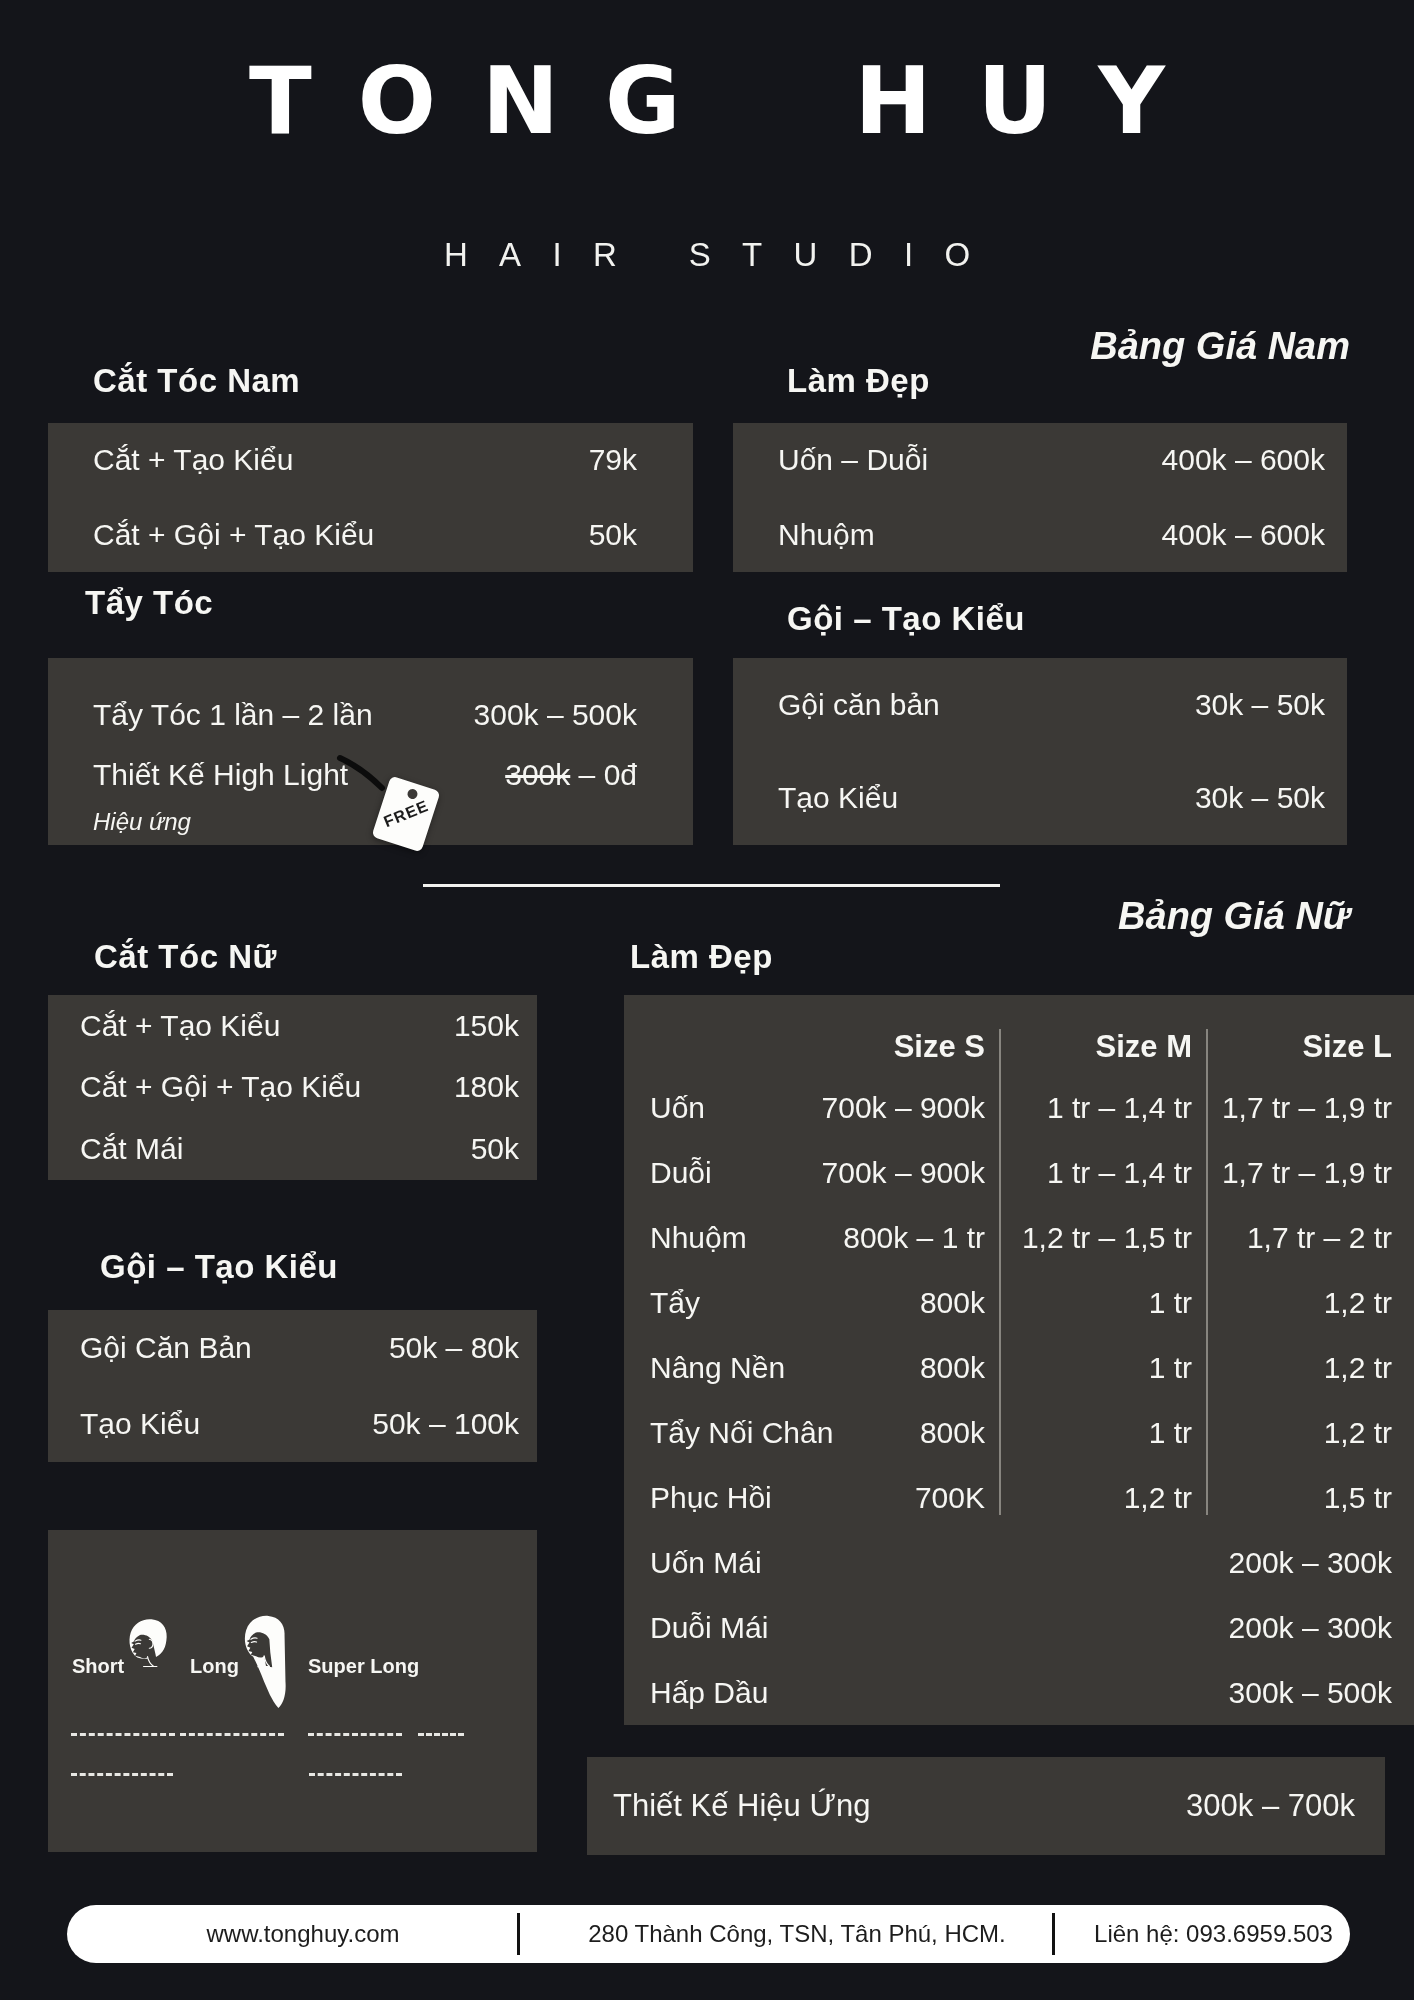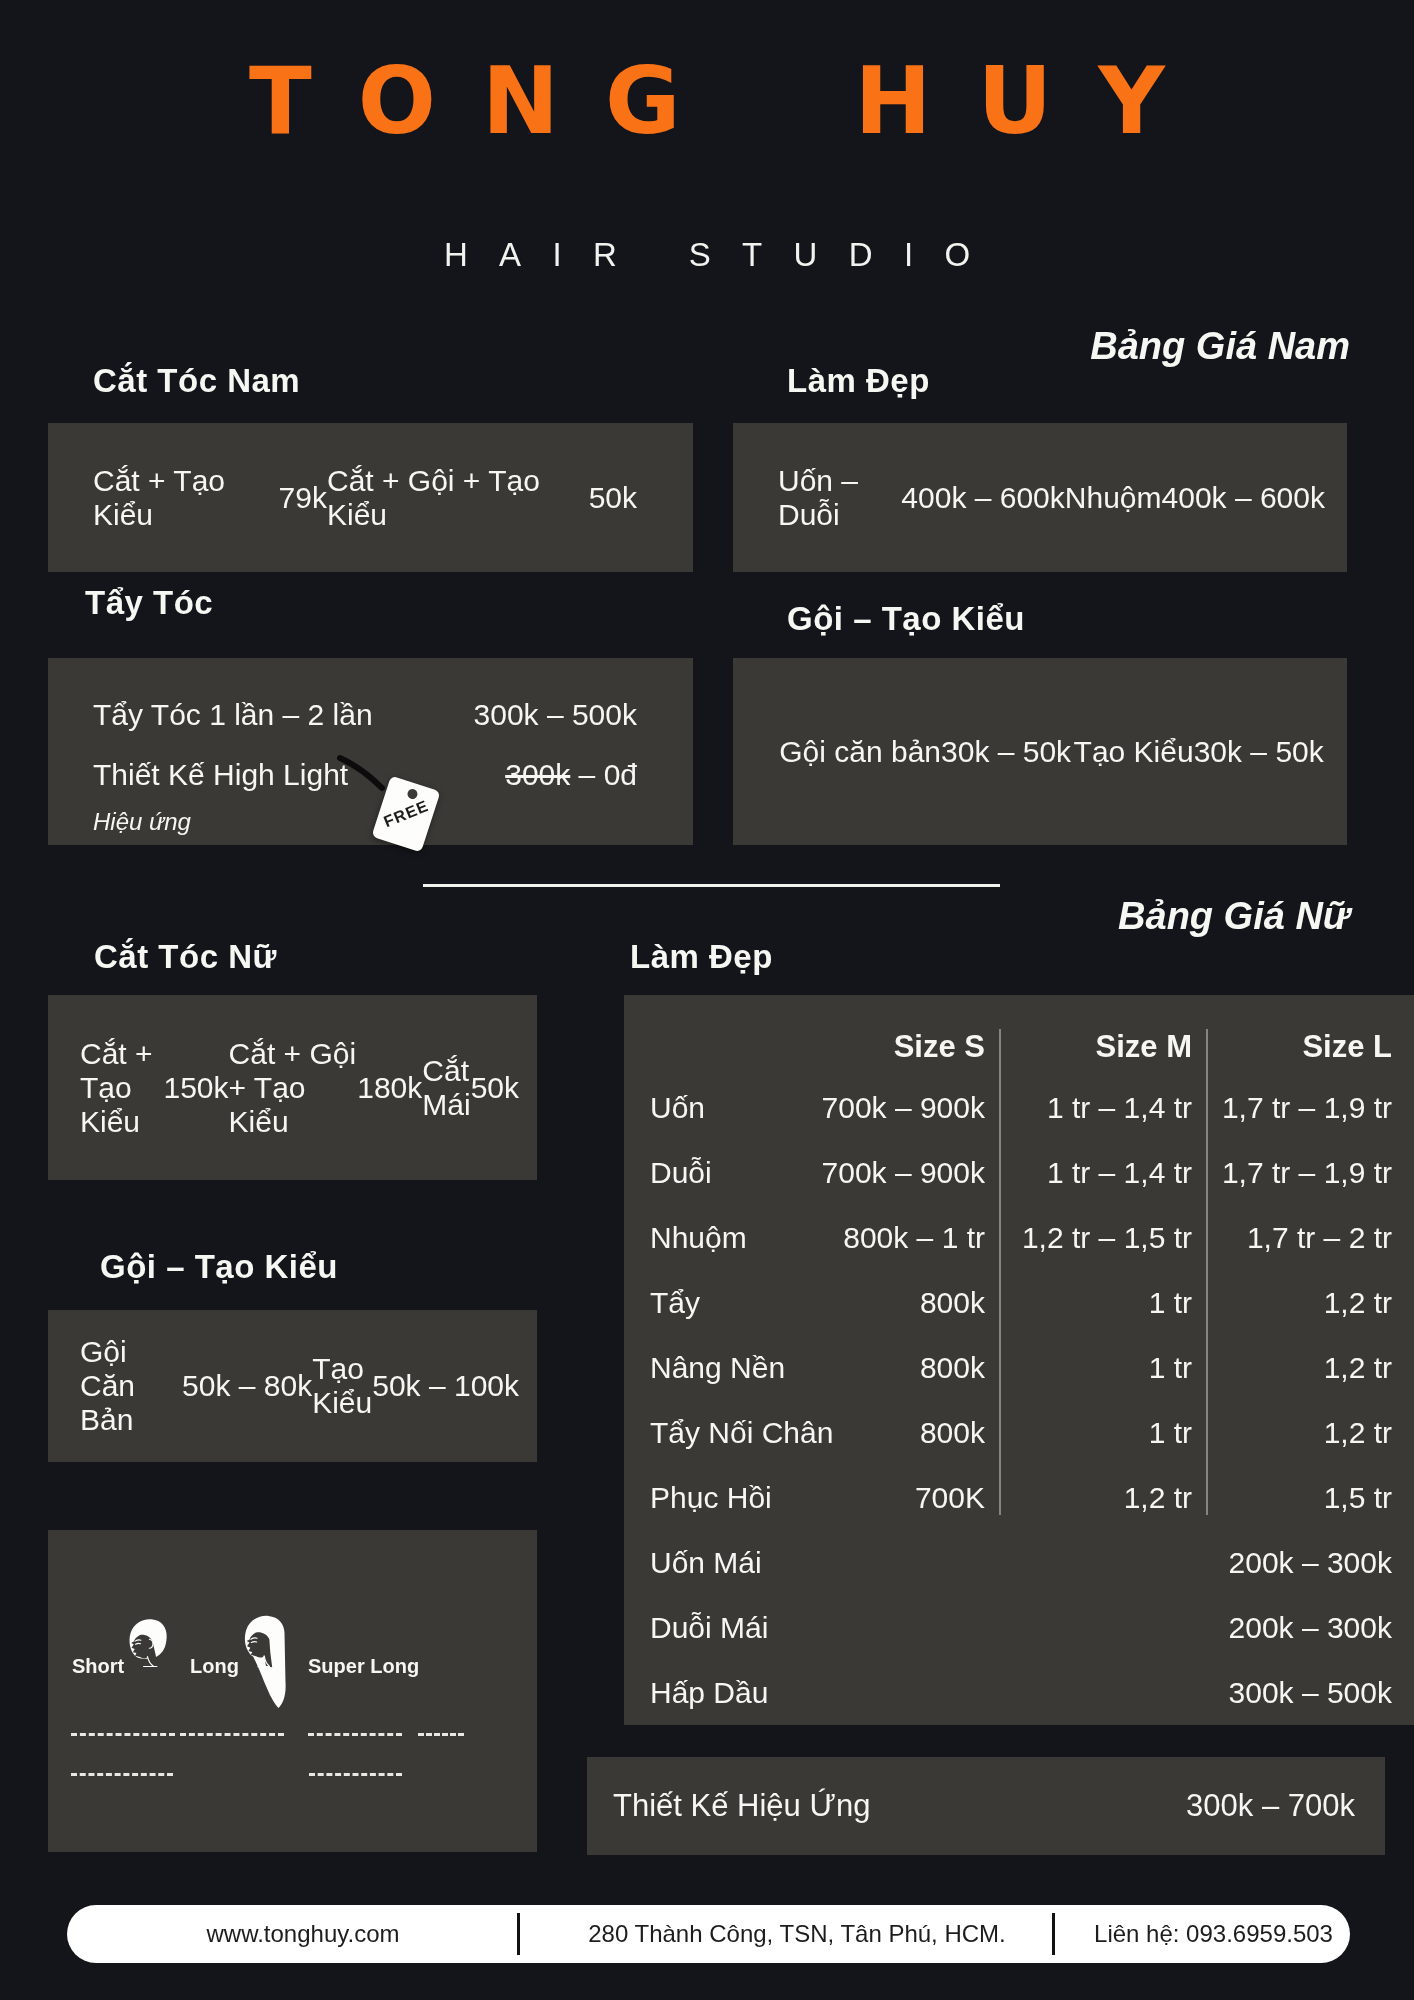--- a/index.html
+++ b/index.html
@@ -5,34 +5,34 @@
   html,body { margin:0; padding:0; background:#000; }
   .page {
     position:relative; width:1414px; height:2000px; overflow:hidden;
     background:#14151a; color:#f6f6f3;
     font-family:"Liberation Sans", sans-serif;
   }
   
   .logo {
     position:absolute; left:0; right:0; top:48px; text-align:center;
     font-family:"DejaVu Sans", sans-serif; font-weight:800; font-size:92px;
-    letter-spacing:0.50em; text-indent:0.50em; word-spacing:50px; color:#f97316;
+    letter-spacing:0.50em; text-indent:0.50em; word-spacing:50px; color:#ffffff;
   }
   .logo-slit { position:absolute; left:150px; right:130px; top:152px; height:8px; background:#14151a; }
   .tagline {
     position:absolute; left:0; right:0; top:236px; text-align:center;
     font-size:33px; font-weight:400; letter-spacing:0.95em; text-indent:0.95em; color:#f2f2ef;
   }
   
   .badge { position:absolute; right:64px; font-size:38px; font-style:italic; font-weight:700; }
   .sec-h { position:absolute; font-size:33px; font-weight:800; letter-spacing:0.5px; }
   .panel { position:absolute; background:#3b3936; }
   .prow { display:flex; justify-content:space-between; align-items:center; font-size:30px; }
   .price { white-space:nowrap; }
-  .col { display:flex; flex-direction:row; justify-content:space-around; height:100%; box-sizing:border-box; }
+  .col { display:flex; flex-direction:column; justify-content:space-around; height:100%; box-sizing:border-box; }
   
   .p-men-l { left:48px; width:645px; padding:0 56px 0 45px; }
   .p-men-r { left:733px; width:614px; padding:0 22px 0 45px; }
   .note { font-size:24px; font-style:italic; font-weight:400; margin-top:16px; }
   s { text-decoration:line-through; text-decoration-thickness:3px; }
   
   .freetag-wrap { position:absolute; left:288px; top:96px; width:130px; height:110px; pointer-events:none; }
   .freetag-string { position:absolute; left:0; top:0; }
   .freetag {
     position:absolute; left:44px; top:28px; width:52px; height:64px; background:#fdfdfb;

